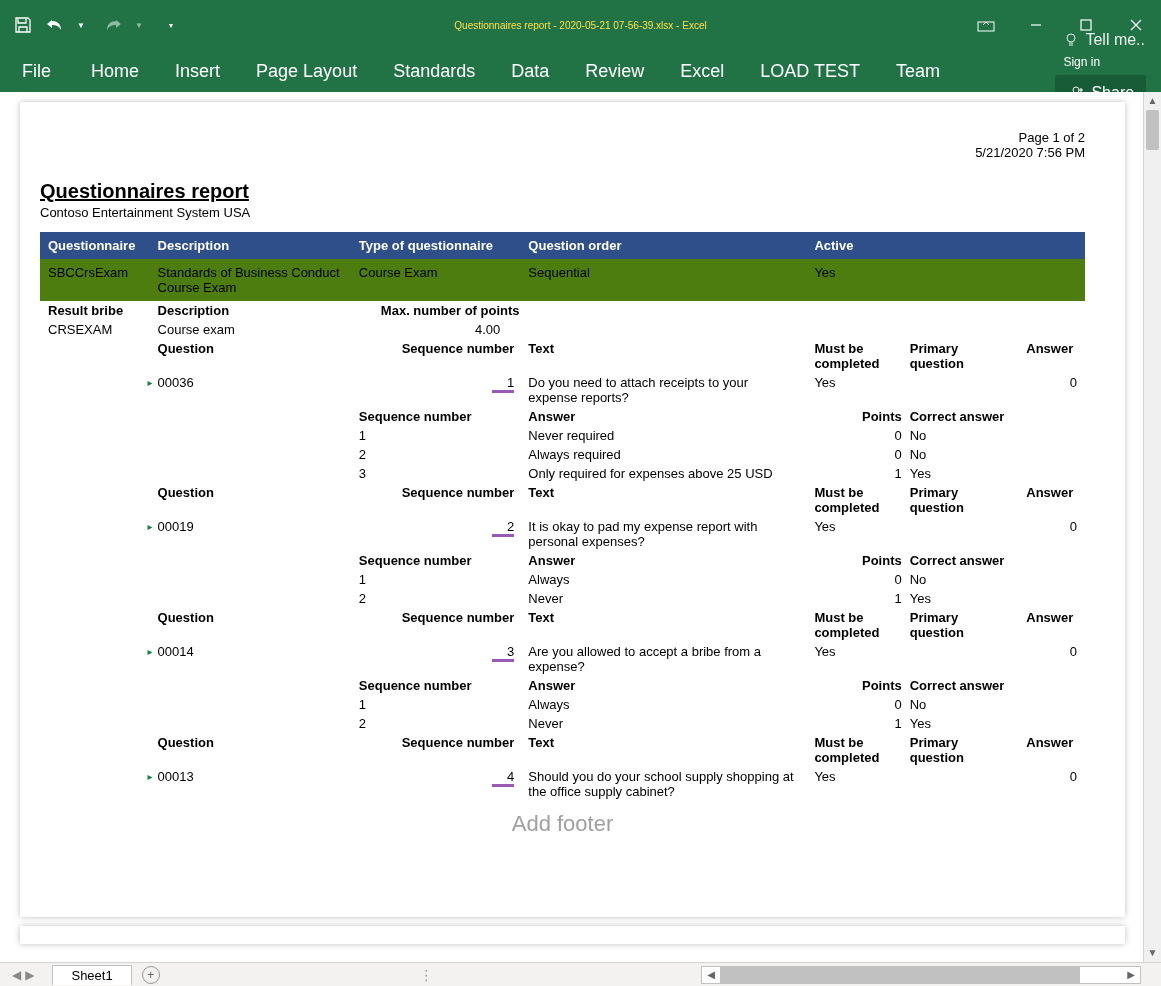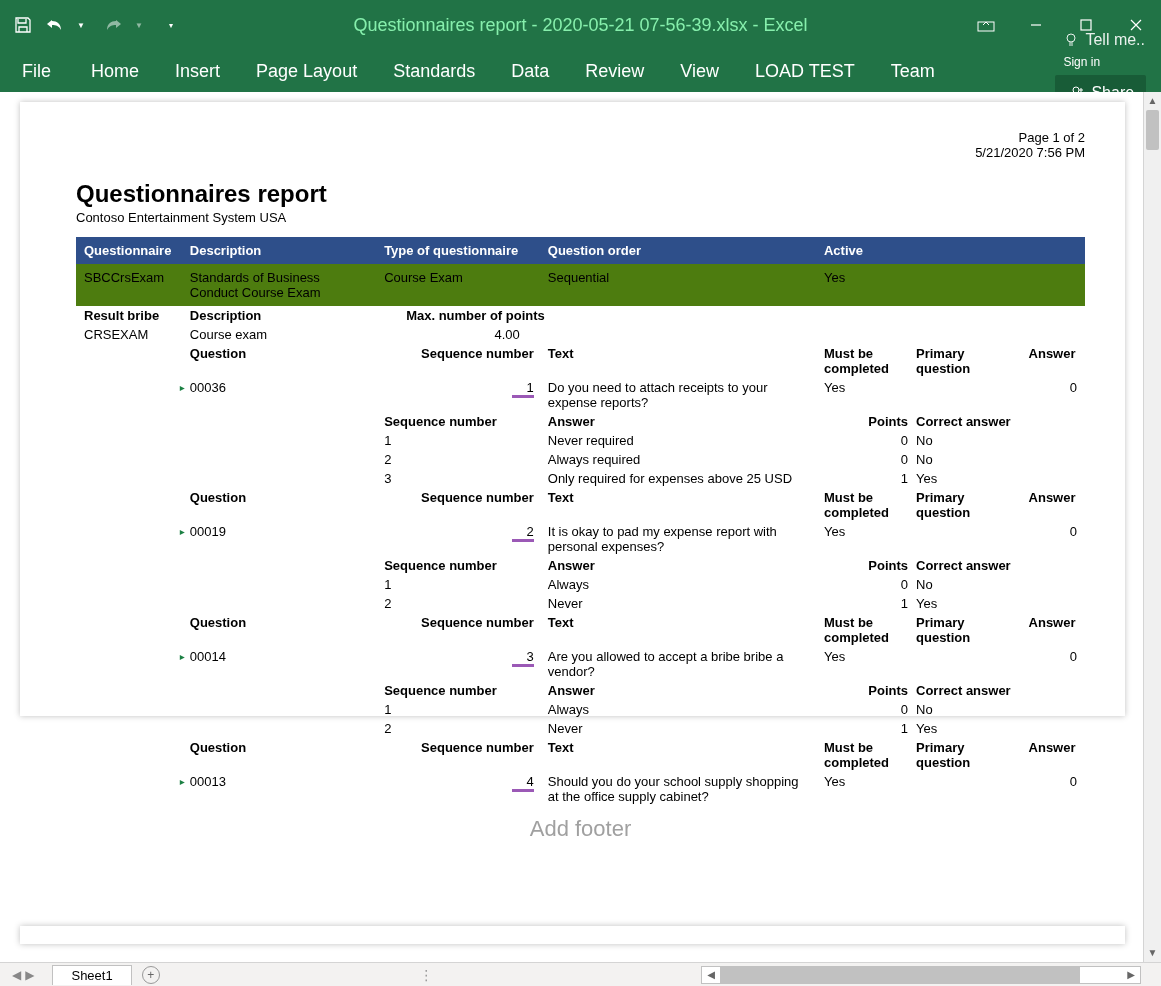--- a/index.html
+++ b/index.html
@@ -14,21 +14,21 @@
   .titlebar {
     background: #217346;
     height: 50px;
     display: flex;
     align-items: center;
     color: #fff;
     position: relative;
   }
   .qat { display: flex; align-items:center; gap:10px; padding-left:12px; }
   .qat-btn { width:22px; height:22px; display:flex; align-items:center; justify-content:center; cursor:pointer;}
-  .title-text { position:absolute; left:50%; transform:translateX(-50%); font-size:18px; color:#86efac; }
+  .title-text { position:absolute; left:50%; transform:translateX(-50%); font-size:10px; color:#fde047; }
   .winbtns { position:absolute; right:0; top:0; height:50px; display:flex; align-items:center; }
   .winbtn { width:50px; height:50px; display:flex; align-items:center; justify-content:center; cursor:pointer;}
   .winbtn svg { stroke:#fff; }
   .ribbon {
     background: #217346;
     height: 42px;
     display:flex;
     align-items:center;
     color:#fff;
   }
@@ -46,29 +46,29 @@
     background:#fff;
   }
   .vscroll { position:absolute; right:0; top:0; bottom:0; width:18px; background:#f0f0f0; border-left:1px solid #d4d4d4;}
   .vscroll .arrow { height:18px; text-align:center; font-size:10px; color:#666; line-height:18px; cursor:pointer;}
   .vscroll .thumb { position:absolute; top:18px; left:2px; right:2px; height:40px; background:#c1c1c1; border-radius:2px;}
   
   .page {
     position:absolute;
     left:20px; top:10px;
     width:1105px;
-    height:614px;
+    height:815px;
     background:#fff;
     box-shadow:0 0 6px rgba(0,0,0,.25);
-    padding: 28px 40px 10px 56px;
+    padding: 28px 40px 10px 20px;
     font-size:13px;
     color:#000;
   }
   .page .topmeta { position:absolute; right:40px; top:28px; text-align:right; font-size:13px;}
-  .page h1 { margin:50px 0 2px 0; font-size:24px; font-weight:bold;}
+  .page h1 { margin:50px 0 2px 0; font-size:20px; font-weight:bold;text-decoration:underline;}
   .page .subtitle { font-size:13px; margin-bottom:10px;}
   
   table.rep { width:100%; border-collapse:collapse; font-size:13px; margin-top:12px;}
   tr.hdr td { background:#2e4f8a; color:#fff; font-weight:bold; padding:6px 8px;}
   tr.subhdr td { background:#4d7c0f; padding:6px 8px; vertical-align:top;}
   tr.plain td { padding:2px 8px; vertical-align:top;}
   tr.bold td { font-weight:bold; }
   td.r { text-align:right;margin-top:36px; }
   .underline-purple { border-bottom:3px solid #9b59b6; display:inline-block; min-width:22px;}
   .greentick { color:#1b8043; font-size:10px; position:absolute; margin-left:-10px; margin-top:2px;}
@@ -160,21 +160,21 @@
 
 <div class="ribbon">
   <div class="file-tab">File</div>
   <div class="ribbon-tabs">
     <div class="rtab">Home</div>
     <div class="rtab">Insert</div>
     <div class="rtab">Page Layout</div>
     <div class="rtab">Standards</div>
     <div class="rtab">Data</div>
     <div class="rtab">Review</div>
-    <div class="rtab">View</div>
+    <div class="rtab">Excel</div>
     <div class="rtab">LOAD TEST</div>
     <div class="rtab">Team</div>
   </div>
   <div class="ribbon-right">
     <div class="tellme">
       <svg width="16" height="16">
           <circle cx="8" cy="6" r="4" fill="none" stroke="#fff"></circle>
           <path d="M6 11h4M6 13h4" stroke="#fff"></path>
         </svg>
       <span>Tell me..</span>
@@ -344,21 +344,21 @@
             <td class="r" style="padding-right:6px;">Sequence number</td>
             <td>Text</td>
             <td>Must be completed</td>
             <td>Primary question</td>
             <td>Answer</td>
           </tr>
           <tr class="plain">
             <td></td>
             <td style="position:relative;"><span class="greentick">▸</span>00014</td>
             <td class="r" style="padding-right:6px;"><span class="underline-purple">3</span></td>
-            <td>Are you allowed to accept a bribe bribe a vendor?</td>
+            <td>Are you allowed to accept a bribe from a expense?</td>
             <td>Yes</td>
             <td></td>
             <td class="r">0</td>
           </tr>
           <tr class="plain bold">
             <td></td>
             <td></td>
             <td>Sequence number</td>
             <td>Answer</td>
             <td class="r" style="text-align:right;padding-right:0">Points</td>

